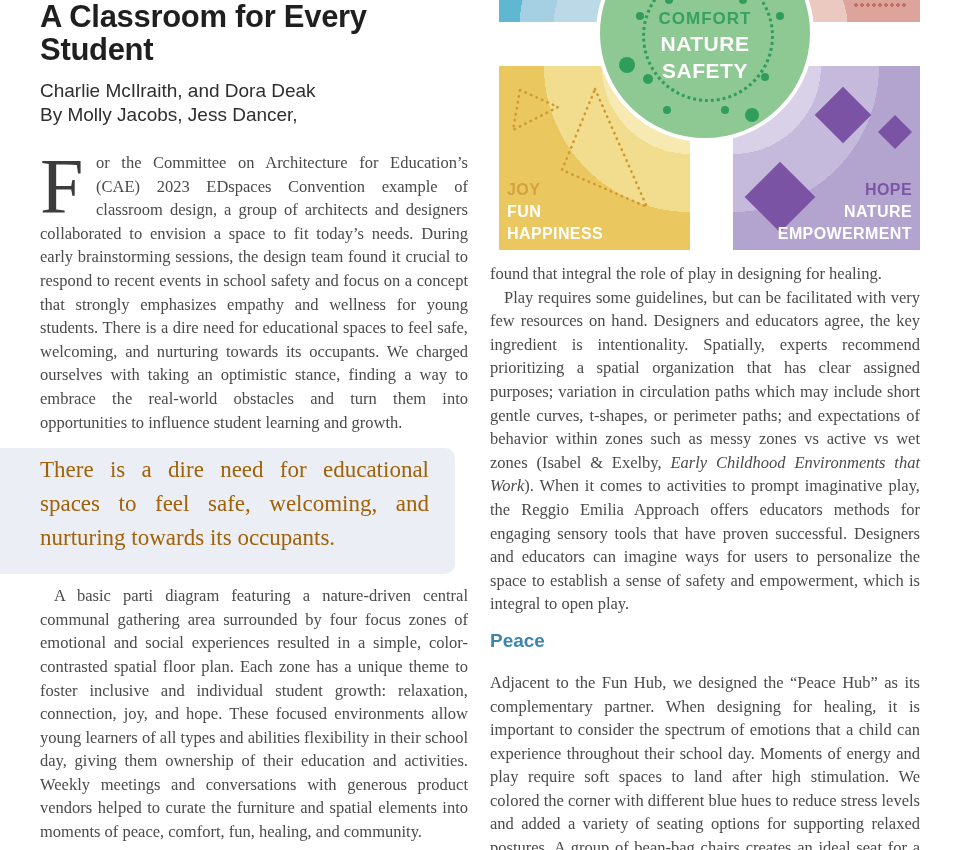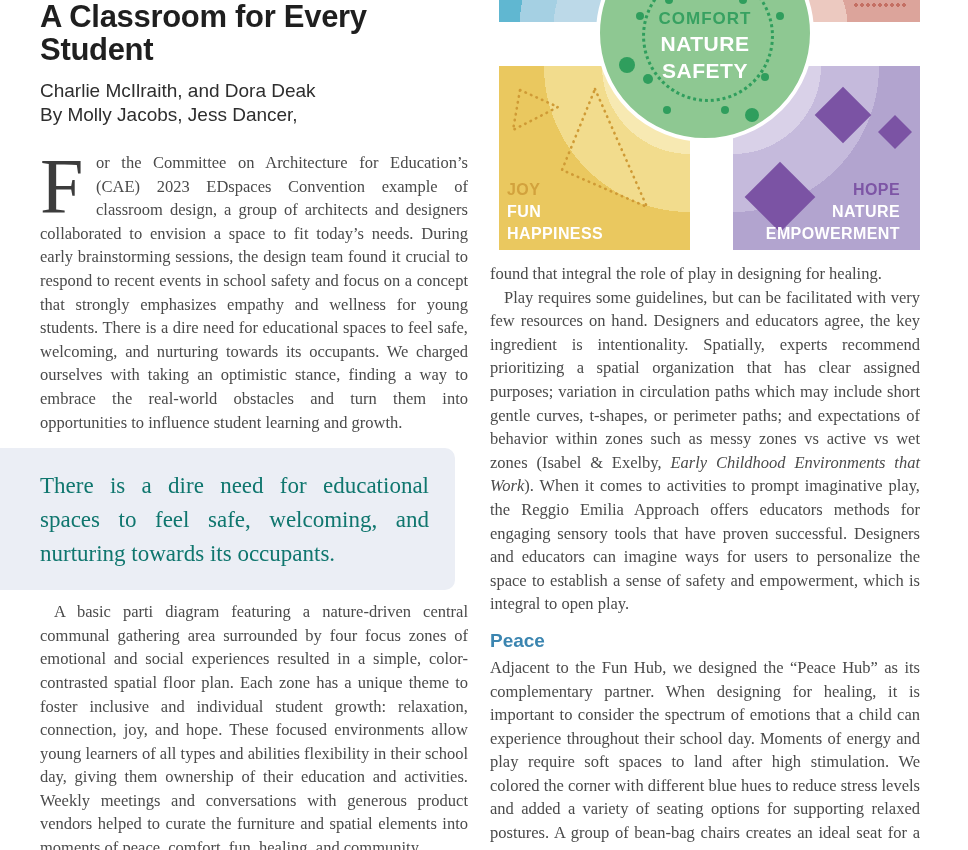--- a/index.html
+++ b/index.html
@@ -28,27 +28,27 @@
     color: #3c3c3c;
     width: 50px; height: 66px;
     margin: 4px 6px 0 0;
   }
   .pull-quote {
     box-sizing: border-box;
     margin: 14px 0 0 -40px;
     width: 455px;
     background: #ebeef5;
     border-radius: 0 10px 10px 0;
-    padding: 21px 26px 19px 40px;
+    padding: 5px 26px 19px 40px;
     font: 400 23px/34px "Liberation Serif", serif;
-    color: #0f766e;
+    color: #a16207;
   }
   .parti { margin-top: 10px !important; }
   .section-heading {
-    margin: 13px 0 3px 0;
+    margin: 13px 0 18px 0;
     font: 700 19px/24px "Liberation Sans", sans-serif;
     color: #3b85b0;
   }
   .ital { font-style: italic; }
 
   
   .col-right { position: absolute; left: 490px; top: 0; width: 430px; }
   .right-text { margin-top: 12px; }
 
   
@@ -85,21 +85,21 @@
   }
   .circle-labels {
     position: absolute; left: 125px; top: 8px; width: 180px; text-align: center; z-index: 5;
   }
   .lbl-nature  { font: 700 17px/22px "Liberation Sans", sans-serif; color: #37a161; letter-spacing: 1px; }
   .lbl-comfort, .lbl-safety { font: 700 21px/27px "Liberation Sans", sans-serif; color: #ffffff; letter-spacing: 0.5px; }
   .gdot { position: absolute; background: #2f9e5d; border-radius: 50%; z-index: 4; }
   .tri-svg { position: absolute; left: 0; top: 0; }
   .quad-label { position: absolute; z-index: 2; font: 700 16px/22px "Liberation Sans", sans-serif; letter-spacing: 0.4px; }
   .label-joy-block { left: 8px; bottom: 5px; }
-  .label-hope-block { right: 20px; bottom: 5px; text-align: right; margin-left: 16px; }
+  .label-hope-block { right: 8px; bottom: 5px; text-align: right; margin-left: 16px; }
   .t-joy  { color: #d2a23d; }
   .t-hope { color: #7d55a5; }
   .t-white { color: #ffffff; }
   .diamond { position: absolute; background: #7b53a4; transform: rotate(45deg); }
   .diamond.d-med   { left: 90px;  top: 29px;  width: 40px; height: 40px; }
   .diamond.d-small { left: 150px; top: 54px;  width: 24px; height: 24px; }
   .diamond.d-large { left: 22px;  top: 106px; width: 50px; height: 50px; }
 </style>
 </head>
 <body>

